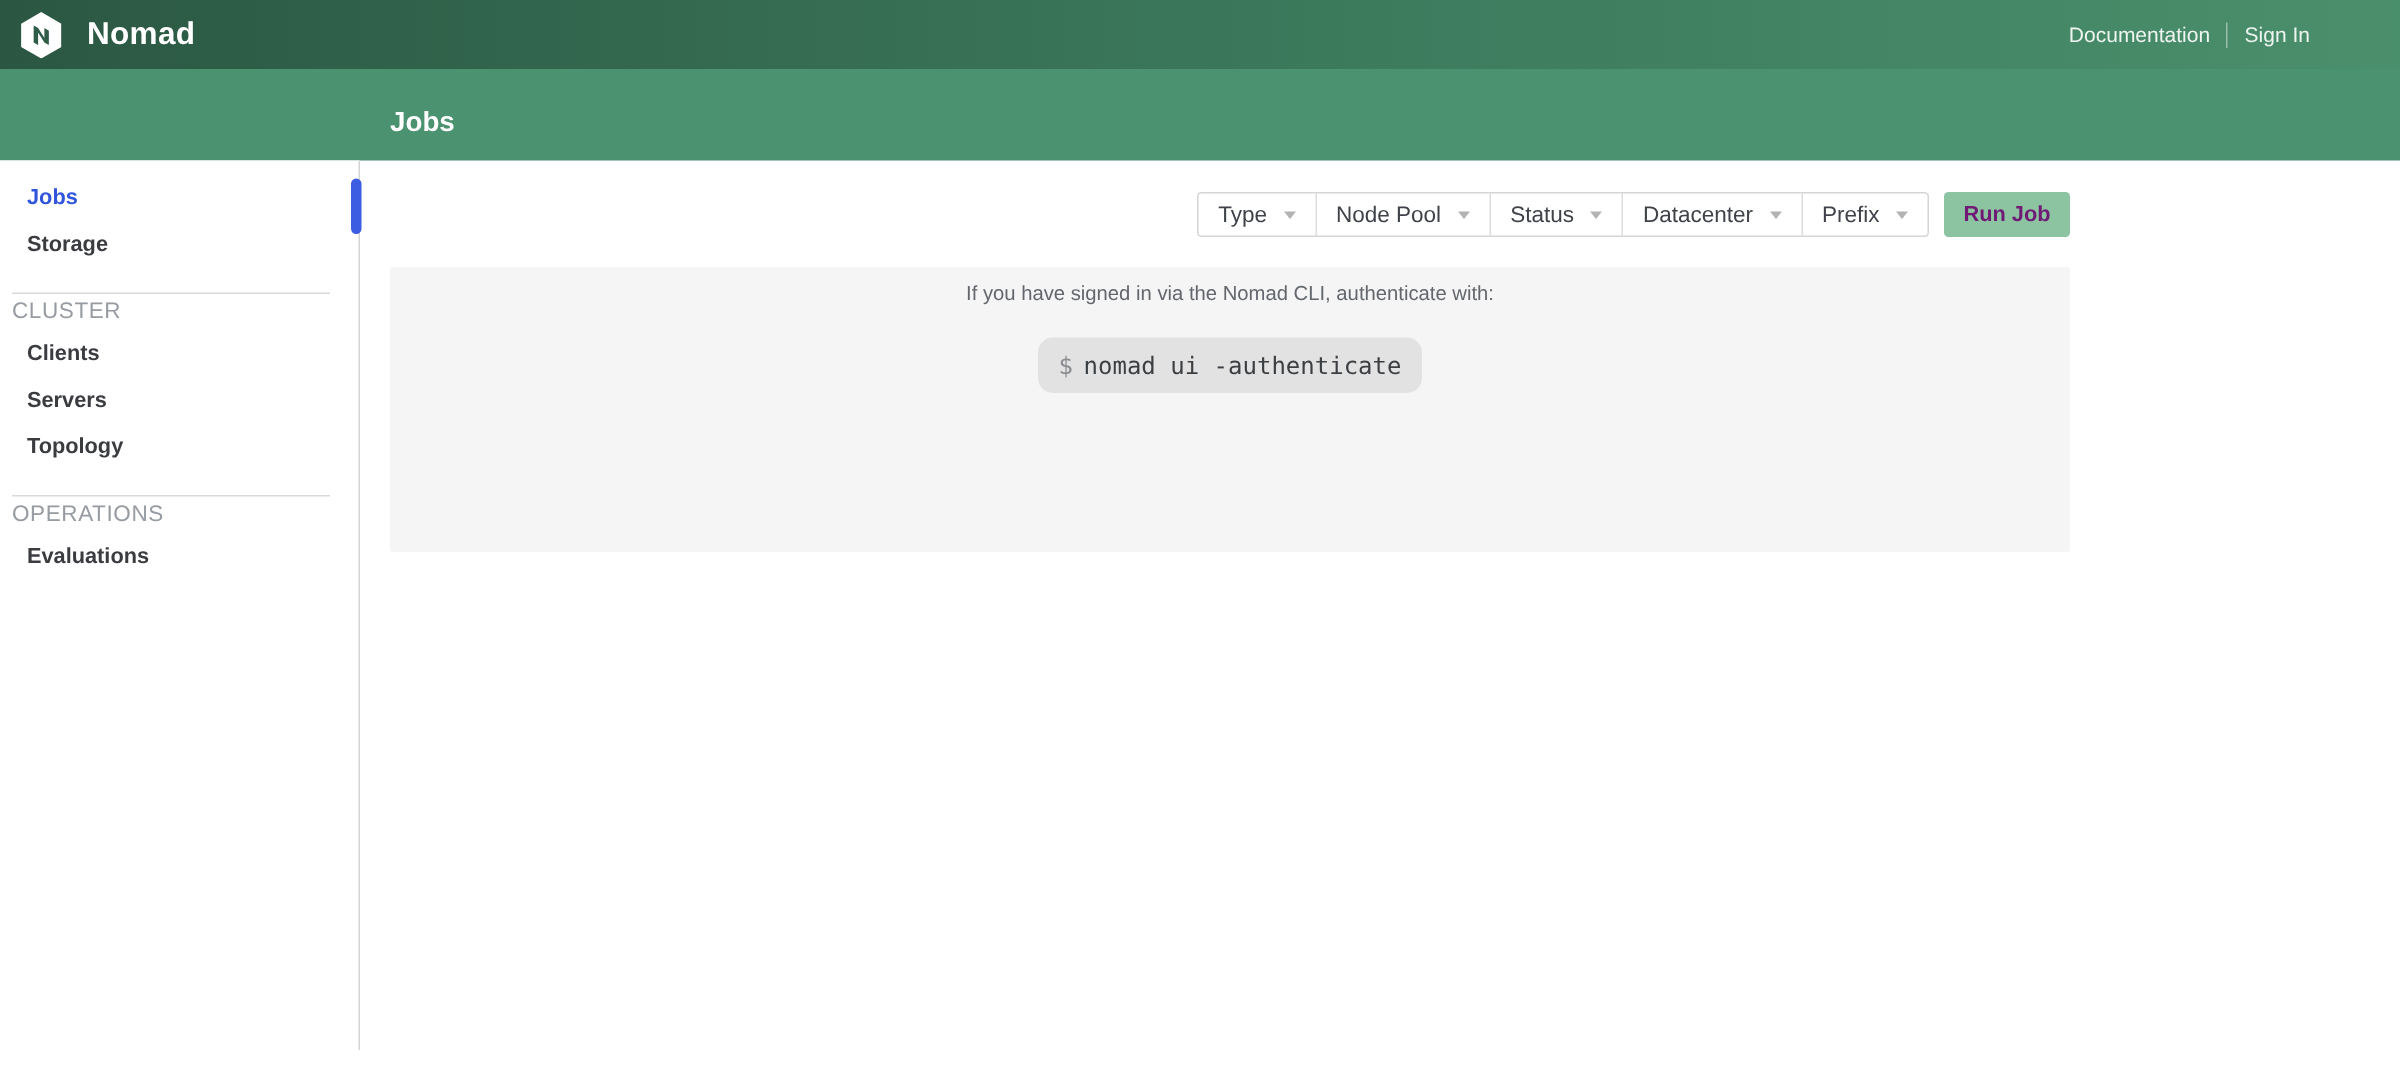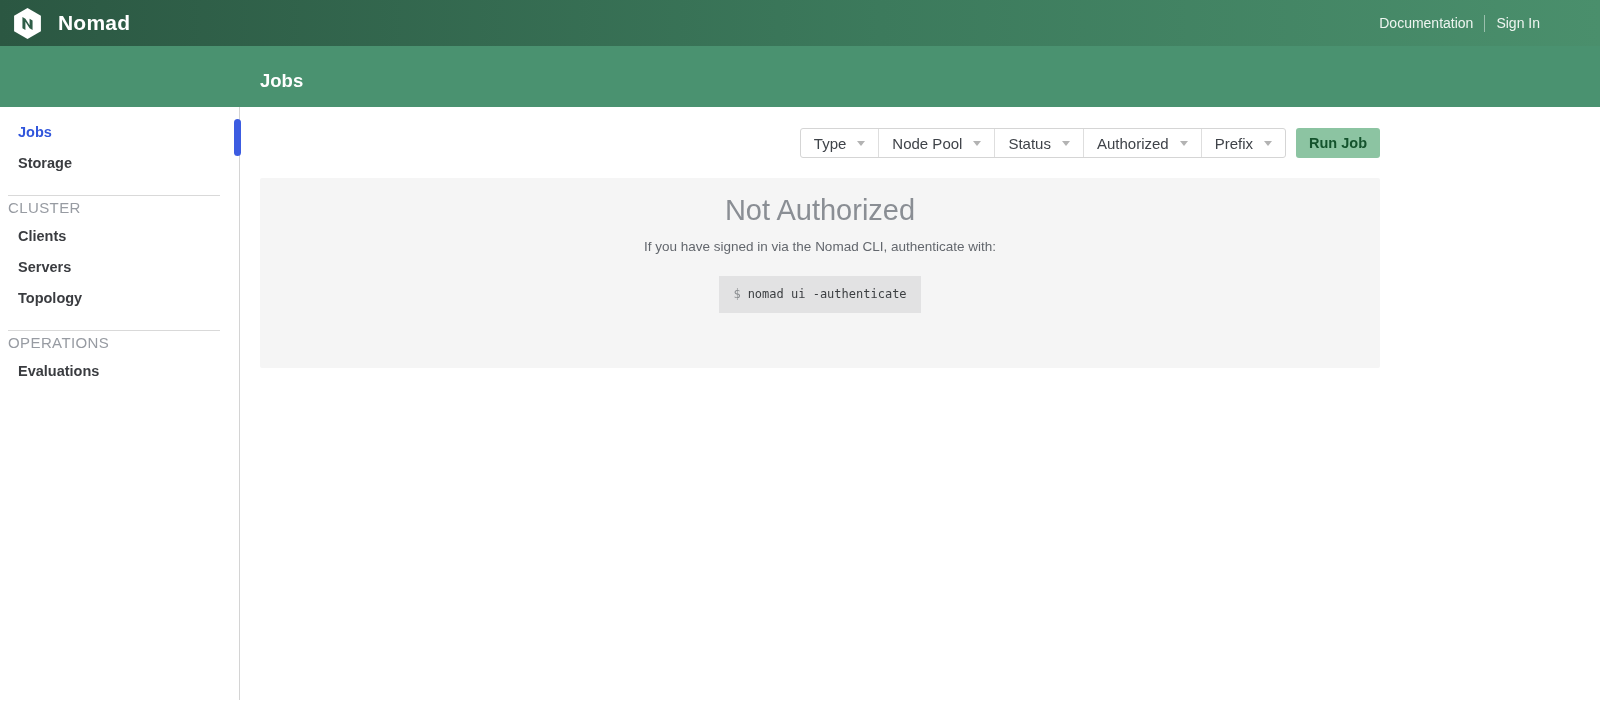--- a/index.html
+++ b/index.html
@@ -39,35 +39,35 @@
   .toolbar { position: absolute; top: 128px; right: 220px; height: 30px; display: flex; }
   .filter-group { display: flex; align-items: stretch; border: 1px solid #d5d5d5;
     border-radius: 3px; background: #ffffff; }
   .filter-btn { display: flex; align-items: center; gap: 11px; padding: 0 13px;
     background: transparent; border: none; border-left: 1px solid #dedede;
     font-family: inherit; font-size: 15px; color: #3f4349; cursor: pointer; }
   .filter-btn:first-child { border-left: none; }
   .caret { width: 0; height: 0; border-left: 4.5px solid transparent;
     border-right: 4.5px solid transparent; border-top: 5.5px solid #b3b3b3; }
   .run-job { margin-left: 10px; border: none; border-radius: 3px; padding: 0 13px;
-    background: #8cc4a2; color: #14532d; font-family: inherit; font-size: 14.5px;
+    background: #8cc4a2; color: #701a75; font-family: inherit; font-size: 14.5px;
     font-weight: 700; cursor: pointer; }
 
   
   .panel { position: absolute; left: 260px; top: 178px; width: 1120px; height: 190px;
     background: #f5f5f5; border-radius: 2px; text-align: center; }
   .panel-title { margin-top: 13px; font-size: 29px; line-height: 38px; font-weight: 400;
     color: #8a8e94; }
   .panel-msg { margin-top: 7px; font-size: 13.5px; line-height: 22px; color: #63676d; }
   .panel-msg + .panel-msg { margin-top: 13px; }
   .token-link { color: #2e61de; text-decoration: underline; cursor: pointer;
     outline: 2px solid #cf4527; outline-offset: 3px; }
   .code-block { display: inline-block; margin-top: 18px; padding: 11px 14px;
-    background: #e2e2e3; border-radius: 0;
-    font-family: "DejaVu Sans Mono", monospace; font-size: 12px; line-height: 15px;
+    background: #e2e2e3; border-radius: 10px;
+    font-family: "DejaVu Sans Mono", monospace; font-size: 16px; line-height: 15px;
     color: #3c3f42; }
   .code-prompt { color: #8a8d90; margin-right: 7px; }
 </style>
 </head>
 <body>
 
 <header class="topbar">
   <div class="brand">
     <span style="display:flex;">
       <svg width="27" height="31" viewBox="0 0 90 104" aria-hidden="true">
@@ -113,30 +113,29 @@
     </button>
     <button class="filter-btn">
       <span>Node Pool</span>
       <span class="caret"></span>
     </button>
     <button class="filter-btn">
       <span>Status</span>
       <span class="caret"></span>
     </button>
     <button class="filter-btn">
-      <span>Authorized</span>
+      <span>Datacenter</span>
       <span class="caret"></span>
     </button>
     <button class="filter-btn">
       <span>Prefix</span>
       <span class="caret"></span>
     </button>
   </div>
   <button class="run-job">Run Job</button>
 </div>
 
 <section class="panel">
-  <h2 class="panel-title">Not Authorized</h2>
   <p class="panel-msg">If you have signed in via the Nomad CLI, authenticate with:</p>
   <div>
     <code class="code-block"><span class="code-prompt">$</span><span>nomad ui -authenticate</span></code>
   </div>
 </section>
 
 </body></html>

